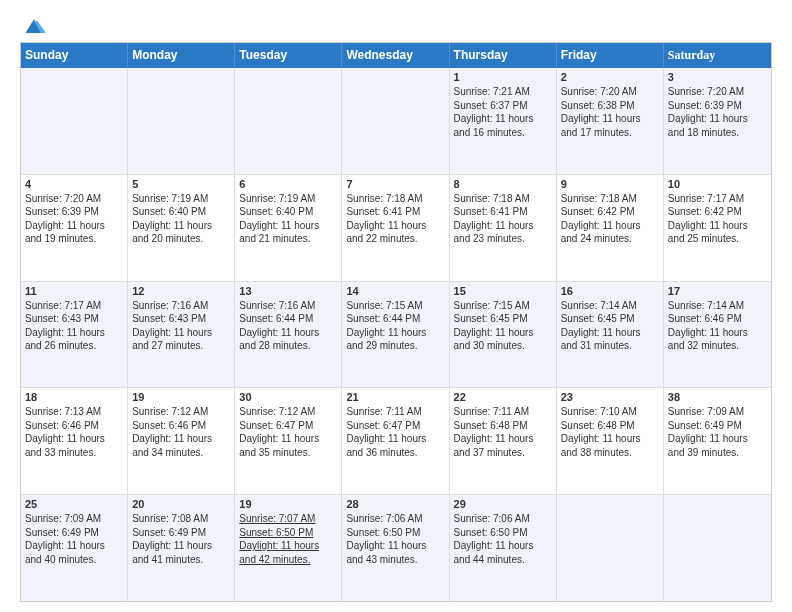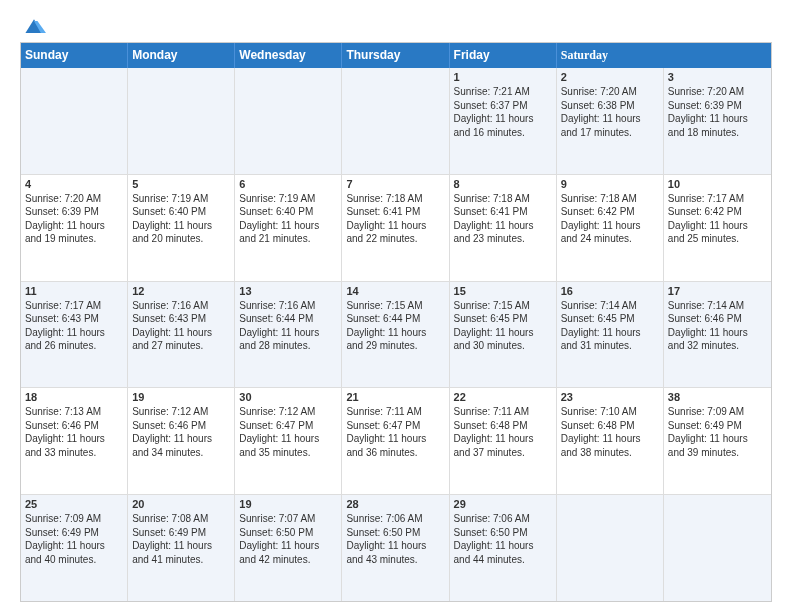--- a/index.html
+++ b/index.html
@@ -122,20 +122,21 @@
     <div class="title-section">
       <div class="month-title"></div>
       <div class="location-subtitle"></div>
     </div>
   </div>
 
   <div class="calendar">
     <div class="calendar-header-row">
     <div class="day-header">Sunday</div>
         <div class="day-header">Monday</div>
+        <div class="day-header">Tuesday</div>
         <div class="day-header">Wednesday</div>
         <div class="day-header">Thursday</div>
         <div class="day-header">Friday</div>
         <div class="day-header">Saturday</div>
       </div>
     <div class="calendar-body">
     <div class="calendar-row">
           <div class="day-cell empty alt-row"></div>
           <div class="day-cell empty alt-row"></div>
           <div class="day-cell empty alt-row"></div>
@@ -325,21 +326,21 @@
           </div>
           <div class="day-cell alt-row">
             <div class="day-num">20</div>
             <div class="day-info" style="white-space: pre-line;">Sunrise: 7:08 AM
 Sunset: 6:49 PM
 Daylight: 11 hours
 and 41 minutes.</div>
           </div>
           <div class="day-cell alt-row">
             <div class="day-num">19</div>
-            <div class="day-info" style="white-space: pre-line;">Sunrise: 7:07 AM
+            <div class="day-info" style="white-space: pre-line; text-decoration: underline;">Sunrise: 7:07 AM
 Sunset: 6:50 PM
 Daylight: 11 hours
 and 42 minutes.</div>
           </div>
           <div class="day-cell alt-row">
             <div class="day-num">28</div>
             <div class="day-info" style="white-space: pre-line;">Sunrise: 7:06 AM
 Sunset: 6:50 PM
 Daylight: 11 hours
 and 43 minutes.</div>

